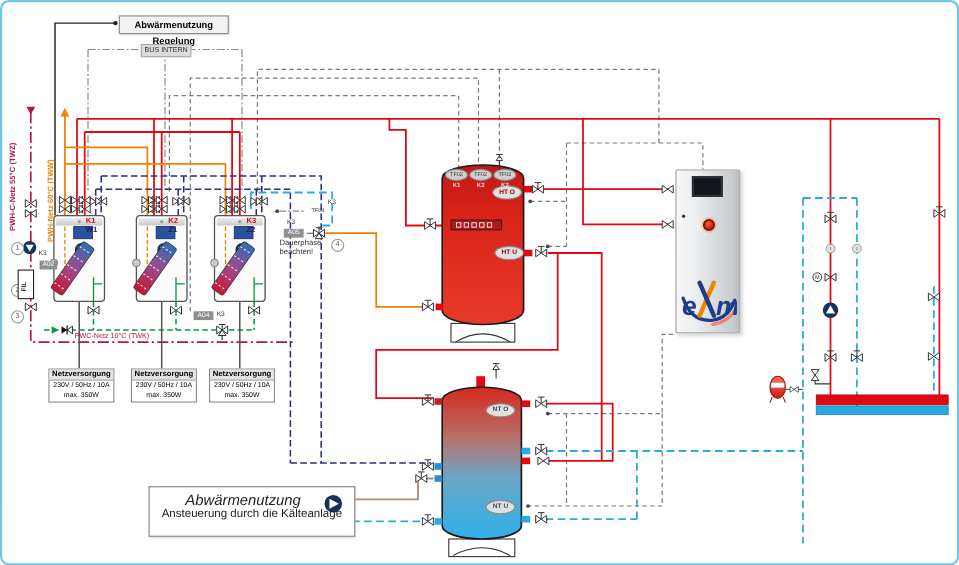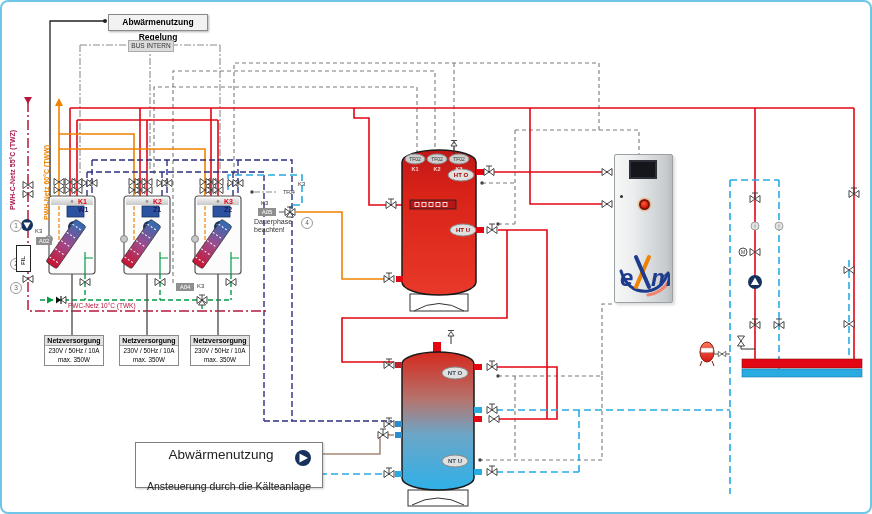--- a/index.html
+++ b/index.html
@@ -16,22 +16,22 @@
   .zlabel{position:absolute;font-size:7px;font-weight:bold;color:#1a1a5e;}
   .ovaltxt{position:absolute;font-size:5px;color:#333;text-align:center;}
   .porttxt{position:absolute;font-size:6px;font-weight:bold;text-align:center;}
   .badge{position:absolute;background:#8f8f8f;color:#fff;font-size:6px;text-align:center;line-height:8px;height:8px;}
   .circled{position:absolute;width:10px;height:10px;border:1px solid #999;border-radius:50%;color:#666;font-size:6.5px;text-align:center;line-height:10px;background:#fff;}
   .note{position:absolute;font-size:7px;color:#333;}
   .k3s{position:absolute;font-size:6px;color:#333;}
   .filbox{position:absolute;left:14px;top:243px;width:13px;height:25px;border:1px solid #222;background:#fff;}
   .filbox span{position:absolute;left:3px;top:19px;transform:rotate(-90deg);transform-origin:left top;font-size:6px;font-weight:bold;color:#333;}
   .wheat{position:absolute;left:133px;top:440px;width:186px;height:44px;border:1.5px solid #7f7f7f;background:#fff;box-shadow:1px 1px 2px rgba(0,0,0,.2);}
-  .wheat .t1{position:absolute;left:0;top:4px;width:170px;text-align:center;font-size:13.5px;color:#222;}
-  .wheat .t2{position:absolute;left:0;top:37px;width:100%;text-align:center;font-size:10.5px;color:#222;}
+  .wheat .t1{position:absolute;left:0;top:4px;width:170px;text-align:center;font-size:13.5px;color:#222;font-style:italic;}
+  .wheat .t2{position:absolute;left:0;top:18px;width:100%;text-align:center;font-size:10.5px;color:#222;}
   .wheat .picon{position:absolute;right:10px;top:6px;}
   .cabinet{position:absolute;left:612px;top:152px;width:57px;height:147px;background:linear-gradient(90deg,#f7f7f7,#eceeef 30%,#c7cbce 90%,#b9bdbf);border:1px solid #9aa0a4;border-radius:2px;box-shadow:2px 2px 3px rgba(0,0,0,.15);}
   .cabinet .disp{position:absolute;left:14px;top:5px;width:28px;height:19px;background:#14161c;border:2px solid #2c2f38;box-sizing:border-box;}
   .cabinet .dot{position:absolute;left:5px;top:40px;width:3px;height:3px;background:#333;border-radius:50%;}
   .cabinet .btn{position:absolute;left:24px;top:44px;width:11px;height:11px;border-radius:50%;background:radial-gradient(circle at 40% 35%,#ff5a36,#cc0000);border:2px solid #7d1408;box-sizing:border-box;box-shadow:0 0 0 1.5px #f0820055;}
   .cabinet .logo{position:absolute;left:3px;top:86px;}
   .logo text{font-family:"Liberation Sans",sans-serif;font-weight:bold;font-style:italic;}
 </style>
 </head>
 <body>

